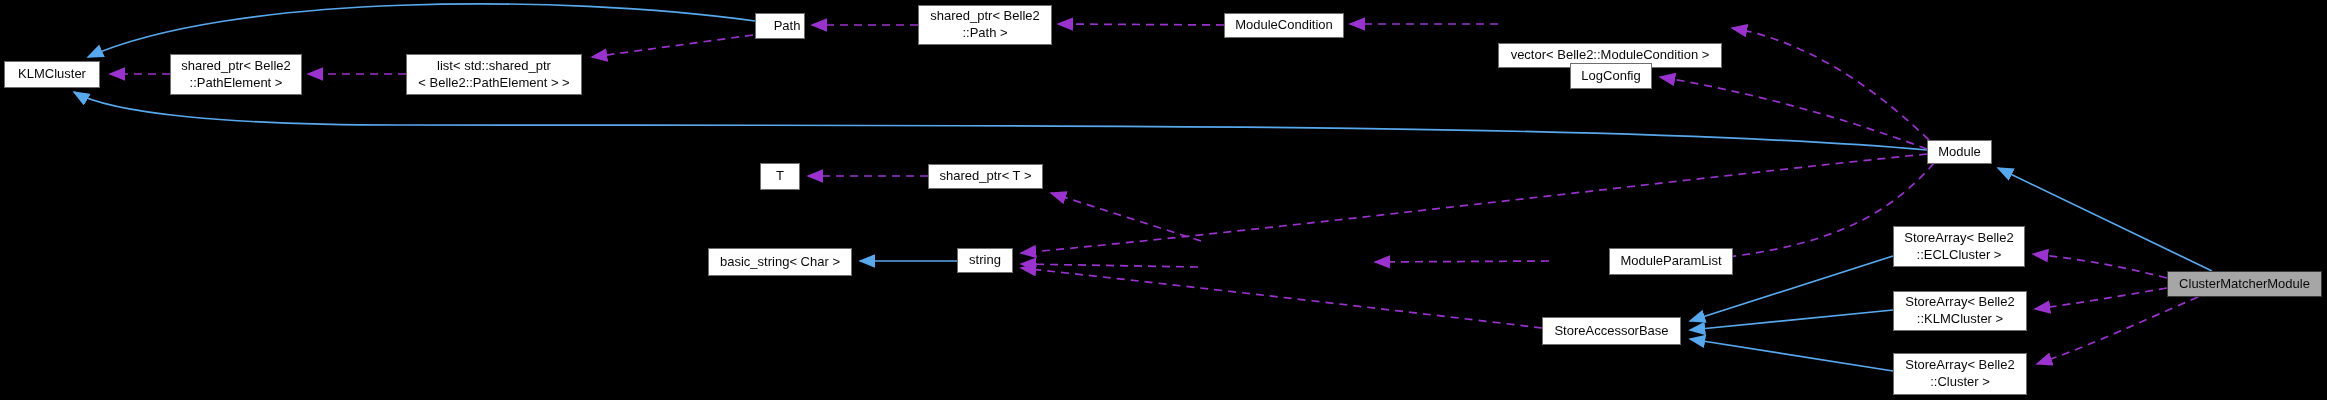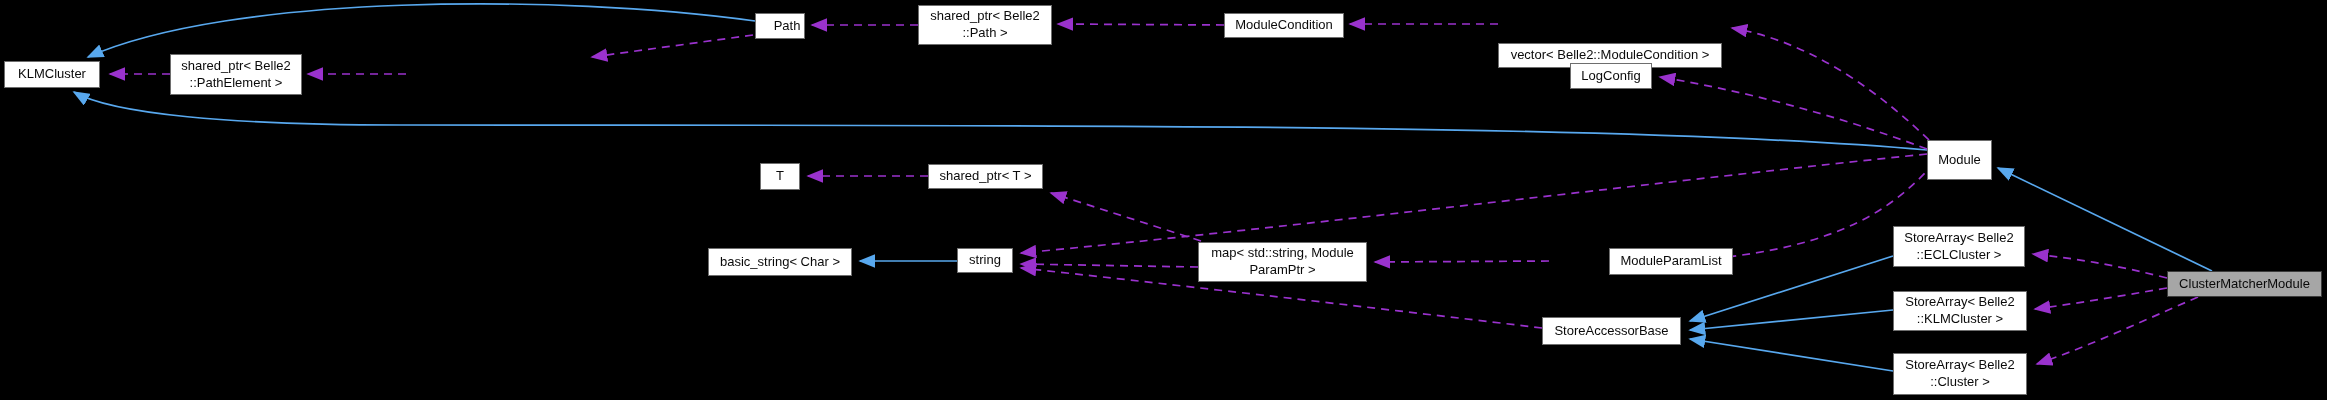--- a/index.html
+++ b/index.html
@@ -73,33 +73,33 @@
       <path d="M 1542 328 C 1360 306 1150 282 1021 268" marker-end="url(#arrow-purple)" stroke="#9a32cd"></path>
       <path d="M 2167 278 C 2120 266 2080 259 2033 254" marker-end="url(#arrow-purple)" stroke="#9a32cd"></path>
       <path d="M 2167 288 C 2120 296 2080 303 2035 309" marker-end="url(#arrow-purple)" stroke="#9a32cd"></path>
       <path d="M 2198 297 C 2140 322 2092 345 2037 364" marker-end="url(#arrow-purple)" stroke="#9a32cd"></path>
     </g>
   </svg>
 
   <div class="node" style="left:4px;   top:61px;  width:96px;  height:27px;">KLMCluster</div>
   <div class="node" style="left:170px; top:54px;  width:132px; height:41px;">shared_ptr&lt; Belle2
 ::PathElement &gt;</div>
+  <div class="node" style="left:406px; top:54px;  width:176px; height:41px;">list&lt; std::shared_ptr
+&lt; Belle2::PathElement &gt; &gt;</div>
   <div class="node" style="left:755px; top:13px;  width:50px;  height:26px;padding-left:18px;">Path</div>
   <div class="node" style="left:918px; top:5px;   width:134px; height:40px;">shared_ptr&lt; Belle2
 ::Path &gt;</div>
   <div class="node" style="left:1224px;top:13px;  width:120px; height:25px;">ModuleCondition</div>
   <div class="node" style="left:1498px;top:12px;  width:224px; height:25px;margin-top:31px;">vector&lt; Belle2::ModuleCondition &gt;</div>
   <div class="node" style="left:1570px;top:63px;  width:82px;  height:26px;">LogConfig</div>
-  <div class="node" style="left:1927px;top:140px; width:65px;  height:40px;text-align:right;">Module</div>
+  <div class="node" style="left:1927px;top:140px; width:65px;  height:24px;text-align:right;">Module</div>
   <div class="node" style="left:760px; top:163px; width:40px;  height:27px;">T</div>
   <div class="node" style="left:928px; top:164px; width:115px; height:25px;">shared_ptr&lt; T &gt;</div>
   <div class="node" style="left:708px; top:248px; width:144px; height:28px;">basic_string&lt; Char &gt;</div>
   <div class="node" style="left:957px; top:248px; width:56px;  height:25px;">string</div>
-  <div class="node" style="left:1198px;top:242px; width:169px; height:40px;">map&lt; std::string, Module
-ParamPtr &gt;</div>
   <div class="node" style="left:1609px;top:248px; width:124px; height:27px;">ModuleParamList</div>
   <div class="node" style="left:1542px;top:317px; width:139px; height:28px;">StoreAccessorBase</div>
   <div class="node" style="left:1893px;top:226px; width:132px; height:41px;">StoreArray&lt; Belle2
 ::ECLCluster &gt;</div>
   <div class="node" style="left:1893px;top:291px; width:134px; height:40px;">StoreArray&lt; Belle2
 ::KLMCluster &gt;</div>
   <div class="node" style="left:1893px;top:353px; width:134px; height:42px;">StoreArray&lt; Belle2
 ::Cluster &gt;</div>
   <div class="node highlight" style="left:2167px;top:271px; width:155px; height:26px;text-align:right;">ClusterMatcherModule</div>
 

